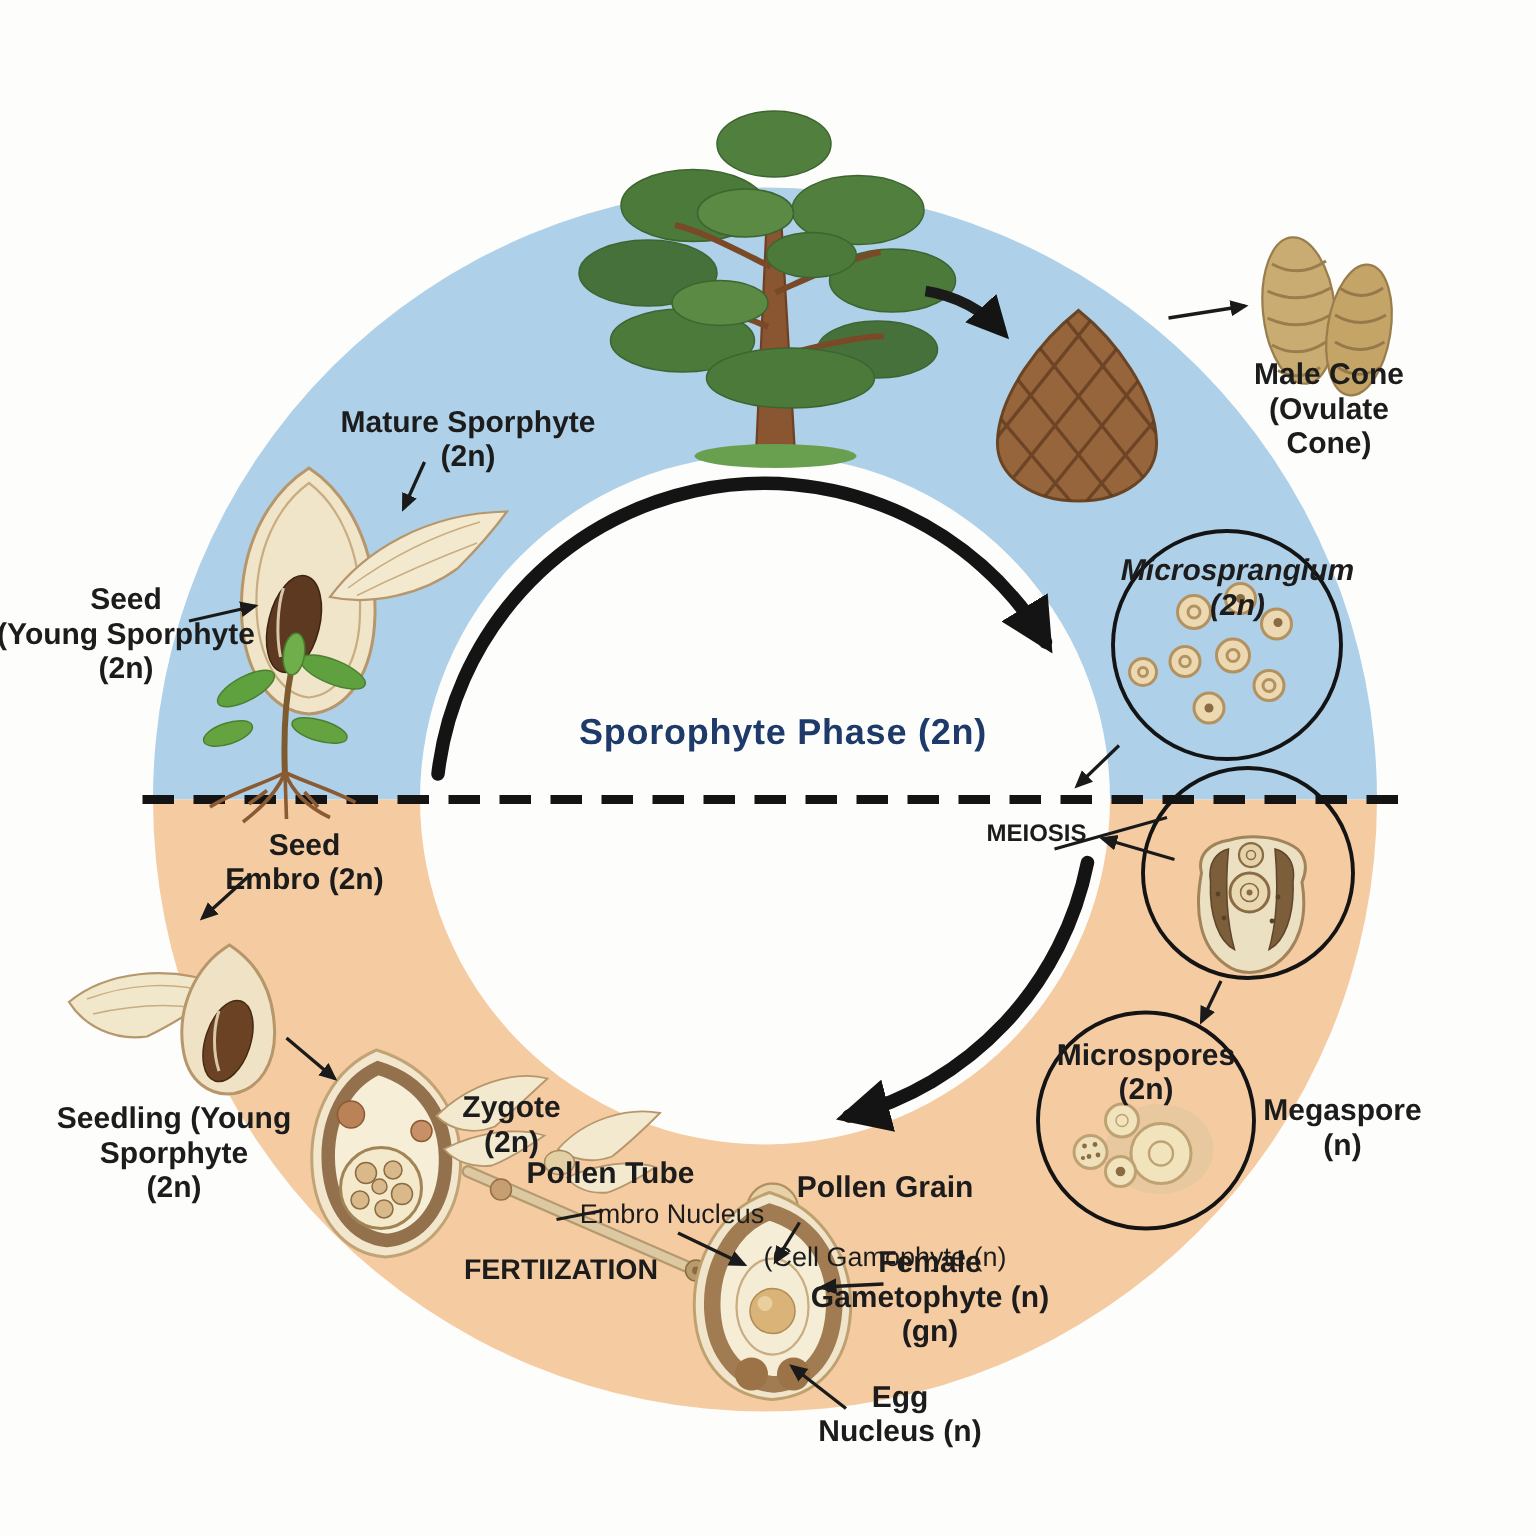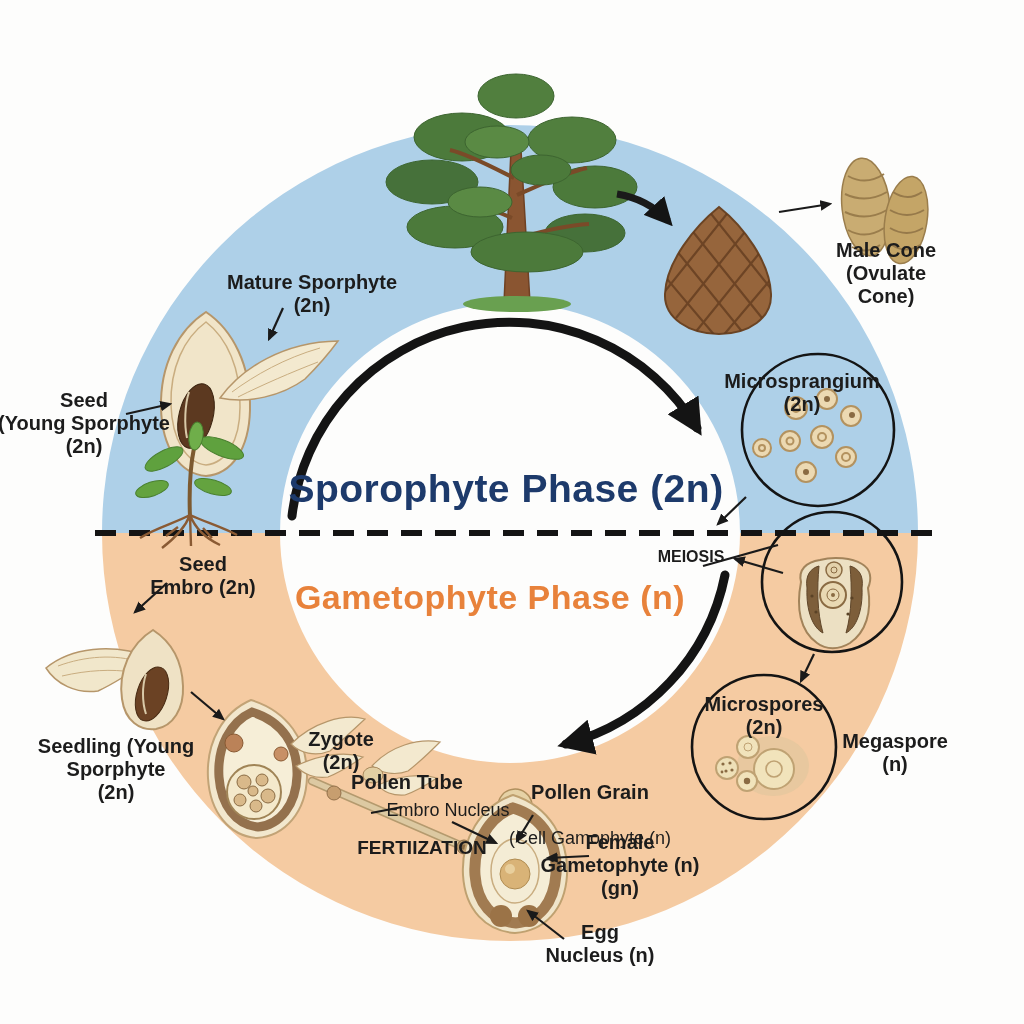--- a/index.html
+++ b/index.html
@@ -2,21 +2,21 @@
 <html><head>
 <meta charset="utf-8">
 <style>
   html,body{margin:0;padding:0;background:#fdfdfc;}
   .stage{position:relative;width:1024px;height:1024px;overflow:hidden;
          font-family:"Liberation Sans",sans-serif;background:#fdfdfc;}
   .stage svg{position:absolute;left:0;top:0;}
   .lbl{position:absolute;transform:translate(-50%,-50%);
        font:700 20px/1.16 "Liberation Sans",sans-serif;color:#1c1c1c;
        text-align:center;white-space:pre-line;z-index:5;}
-  .lbl.phase-sp{font-size:39px;letter-spacing:.5px;color:#1d3a6b;}
+  .lbl.phase-sp{font-size:24px;letter-spacing:.5px;color:#1d3a6b;margin-left:16px;}
   .lbl.phase-gm{font-size:34px;letter-spacing:.5px;color:#e8823b;}
   .lbl.small{font-size:16px;font-weight:600;}
   .lbl.reg{font-weight:400;font-size:18px;}
   .lbl .sub{display:block;font-weight:400;font-size:18px;}
   .lbl .ttl{display:block;margin-top:48px;}
 </style>
 </head>
 <body>
 
 <div class="stage">
@@ -223,38 +223,37 @@
   </g>
 </svg>
 
 <div class="lbl" style="left:312px;top:294px;">Mature Sporphyte
 (2n)</div>
 <div class="lbl" style="left:84px;top:424px;">Seed
 (Young Sporphyte
 (2n)</div>
 <div class="lbl" style="left:886px;top:274px;">Male Cone
 (Ovulate Cone)</div>
-<div class="lbl" style="left:802px;top:393px;">Microsprangium
+<div class="lbl" style="left:825px;top:393px;font-style:italic;">Microsprangium
 (2n)</div>
 <div class="lbl phase-sp" style="left:506px;top:489px;">Sporophyte Phase (2n)</div>
 <div class="lbl small" style="left:691px;top:557px;">MEIOSIS</div>
-<div class="lbl phase-gm" style="left:490px;top:598px;">Gametophyte Phase (n)</div>
 <div class="lbl" style="left:764px;top:716px;">Microspores
 (2n)</div>
 <div class="lbl" style="left:895px;top:753px;">Megaspore (n)</div>
 <div class="lbl" style="left:203px;top:576px;">Seed
 Embro (2n)</div>
 <div class="lbl" style="left:116px;top:770px;">Seedling (Young
 Sporphyte
 (2n)</div>
 <div class="lbl" style="left:341px;top:751px;">Zygote
 (2n)</div>
 <div class="lbl" style="left:407px;top:783px;text-align:right;">Pollen Tube</div>
 <div class="lbl reg" style="left:448px;top:810px;">Embro Nucleus</div>
-<div class="lbl" style="left:374px;top:848px;font-size:19px;margin-left:48px;">FERTIIZATION</div>
+<div class="lbl" style="left:374px;top:848px;font-size:19px;">FERTIIZATION</div>
 <div class="lbl" style="left:590px;top:791px;">
   <span class="ttl">Pollen Grain</span>
   <span class="sub">(Cell Gamophyte (n)</span>
 </div>
 <div class="lbl" style="left:620px;top:866px;">Female
 Gametophyte (n)
 (gn)</div>
 <div class="lbl" style="left:600px;top:944px;">Egg
 Nucleus (n)</div>
 

